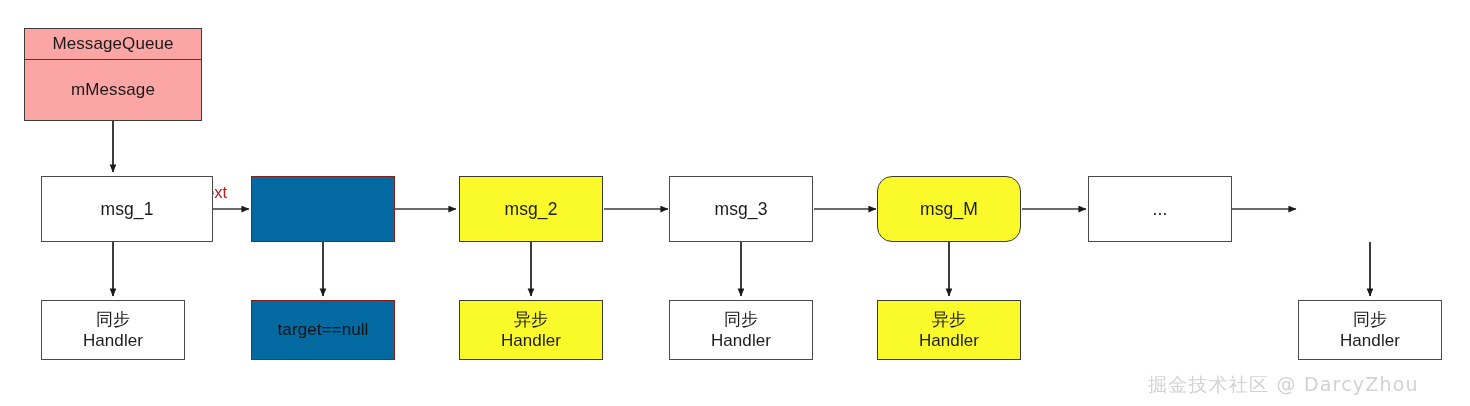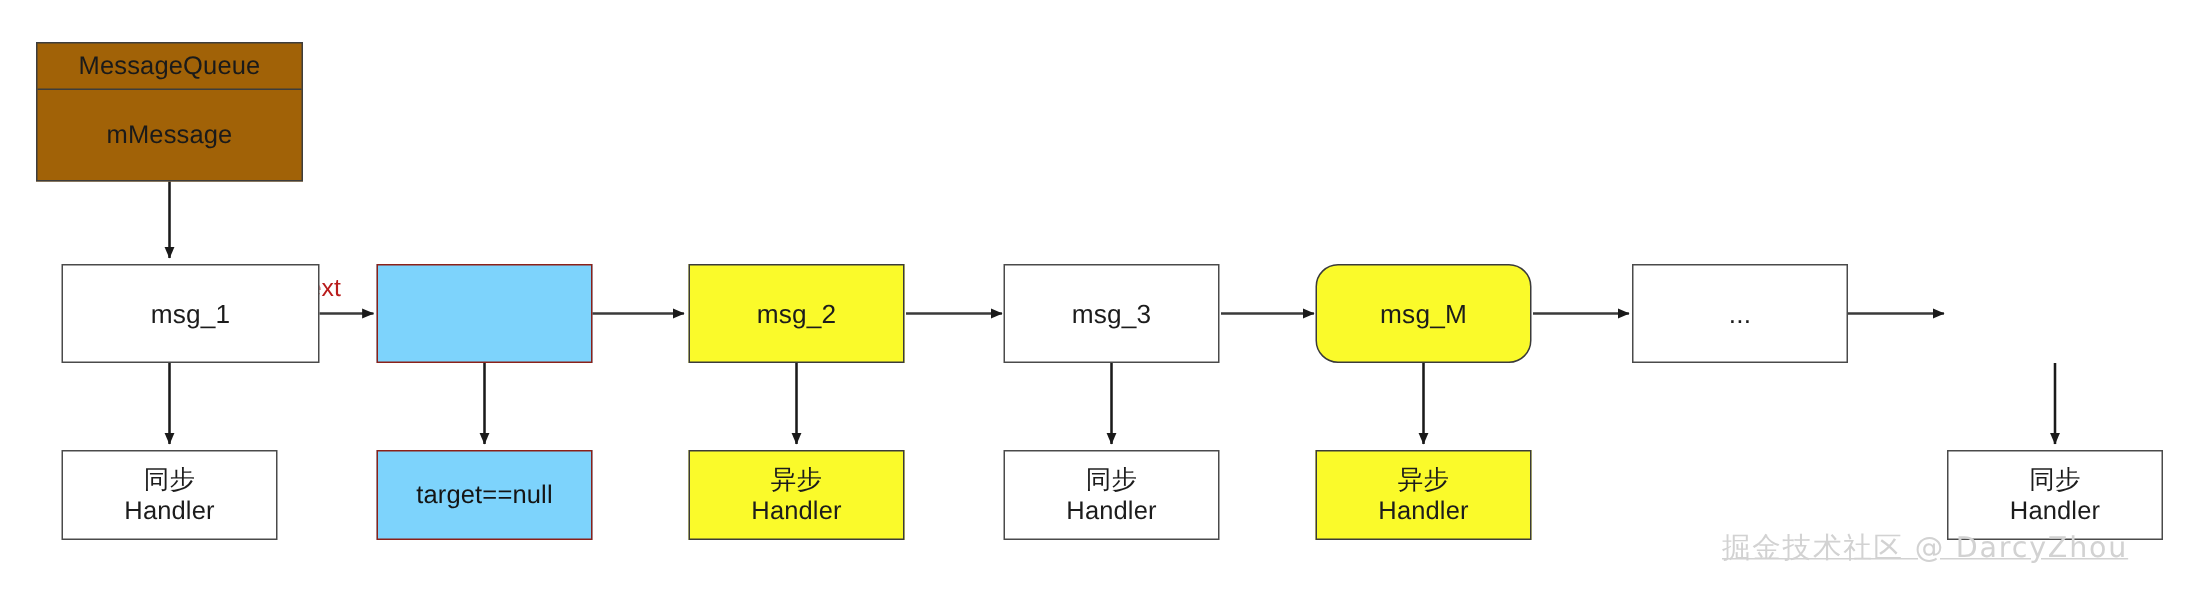--- a/index.html
+++ b/index.html
@@ -40,41 +40,41 @@
     letter-spacing: 0.1px;
   }
   .node.msg {
     font-size: 17.5px;
   }
   .node.yellow {
     background: #fafa2a;
     border-color: #3a3a3a;
   }
   .node.red {
-    background: #7dd3fc;
+    background: #0369a1;
     border-color: #8c2018;
     color: #1c1c1c;
   }
   .node.red .line-cn,
   .node.red .line-en {
     color: #141414;
   }
   .line-cn {
     display: block;
     font-size: 17px;
   }
   .line-en {
     display: block;
     font-size: 17px;
   }
   .mq-box {
     position: absolute;
     box-sizing: border-box;
     border: 1.6px solid #3d3d3d;
-    background: #a16207;
+    background: #fca5a5;
     display: flex;
     flex-direction: column;
   }
   .mq-row {
     flex: 1 1 auto;
     display: flex;
     align-items: center;
     justify-content: center;
     font-size: 17px;
     color: #1a1a1a;
@@ -182,15 +182,15 @@
   <div class="node yellow" style="left:877px; top:300px; width:144px; height:60px;">
     <span class="line-cn">异步</span>
     <span class="line-en">Handler</span>
   </div>
 
   <div class="node" style="left:1298px; top:300px; width:144px; height:60px;">
     <span class="line-cn">同步</span>
     <span class="line-en">Handler</span>
   </div>
 
-  <div class="watermark" style="left:1148px; top:352px;text-decoration:underline;">掘金技术社区 @ DarcyZhou</div>
+  <div class="watermark" style="left:1148px; top:372px;">掘金技术社区 @ DarcyZhou</div>
 
 </div>
 
 </body></html>

